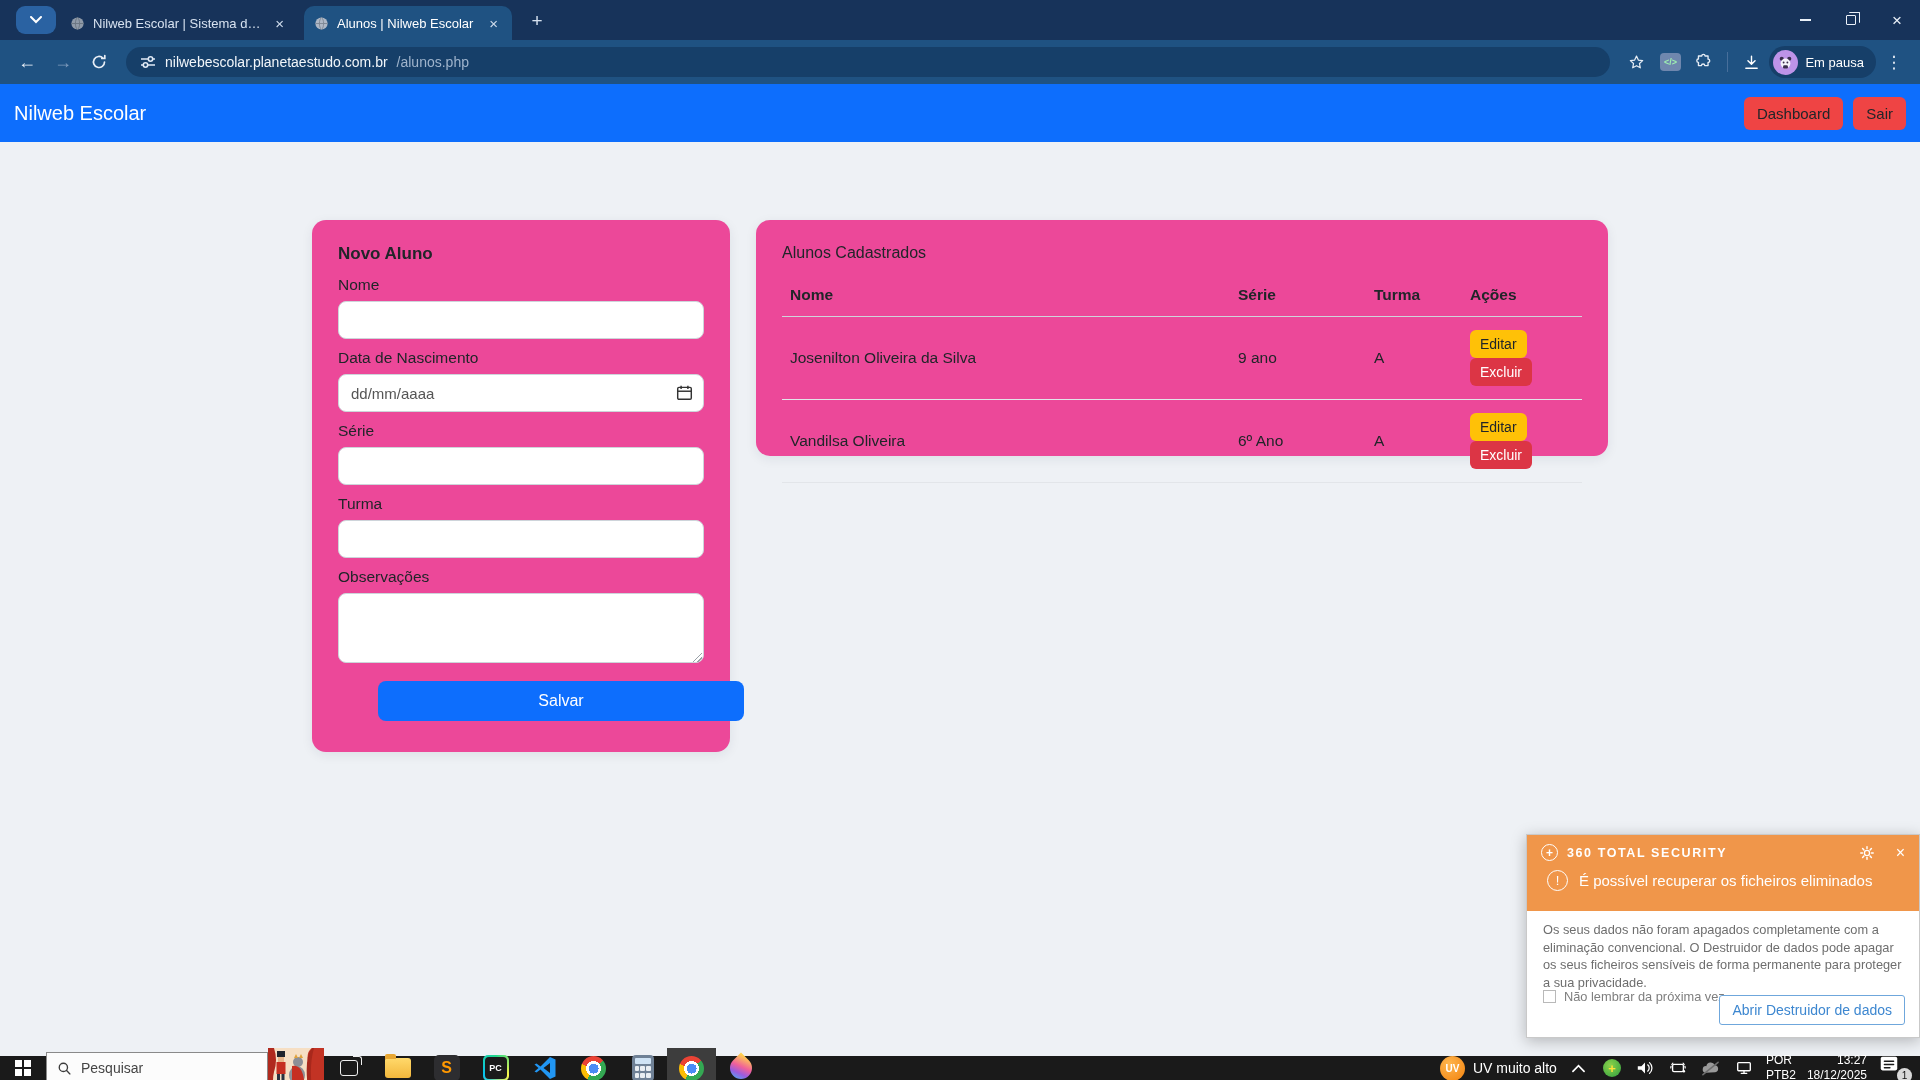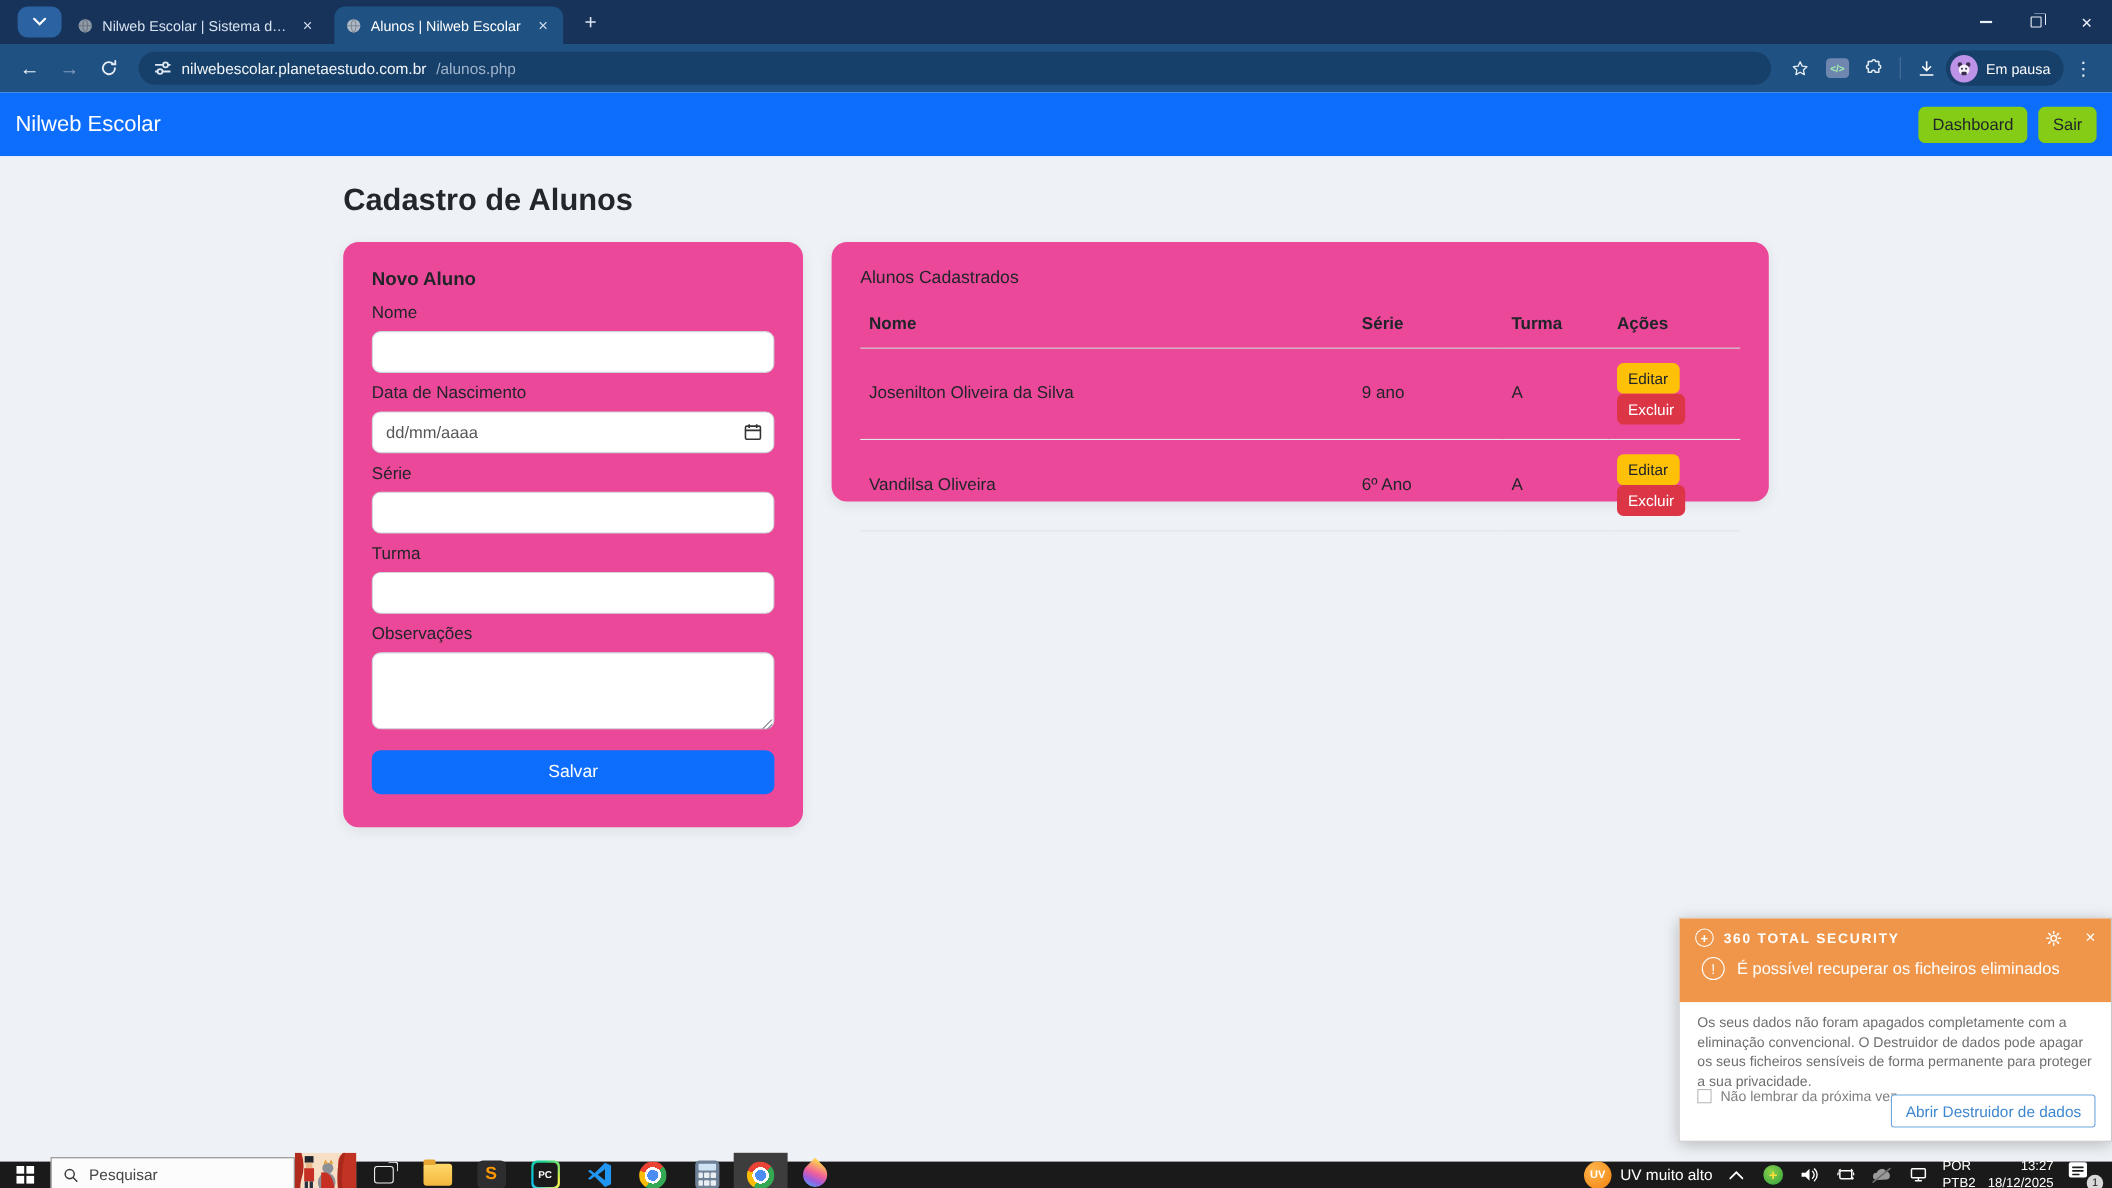--- a/index.html
+++ b/index.html
@@ -33,39 +33,39 @@
   .ext-code{width:21px;height:18px;border-radius:4px;background:#6f87ae;color:#9ff0b2;font-size:9px;font-weight:bold;display:flex;align-items:center;justify-content:center;}
   .tb-divider{width:1px;height:20px;background:#486f9b;margin:0 5px;}
   .profile-chip{height:32px;border-radius:16px;background:#163f69;display:flex;align-items:center;gap:7px;padding:3px 12px 3px 4px;color:#fff;font-size:13px;cursor:pointer;}
   .avatar{width:25px;height:25px;border-radius:50%;background:#bd93e8;display:flex;align-items:center;justify-content:center;}
   .menu-dots{color:#e8eef6;font-size:17px;letter-spacing:0;}
 
   
   .site-navbar{position:absolute;top:84px;left:0;right:0;height:58px;background:#0d6efd;display:flex;align-items:center;padding:0 14px;}
   .brand{color:#fff;font-size:20px;}
   .site-nav-right{margin-left:auto;display:flex;gap:10px;}
-  .site-btn{background:#84cc16;color:#212529;border:none;border-radius:6px;padding:8px 13px;font-size:15px;cursor:pointer;font-family:inherit;}
+  .site-btn{background:#ef4444;color:#212529;border:none;border-radius:6px;padding:8px 13px;font-size:15px;cursor:pointer;font-family:inherit;}
 
   .content{position:absolute;top:142px;left:0;right:0;bottom:40px;background:#eef1f5;}
   .page-title{position:absolute;left:312px;top:24px;font-size:28px;font-weight:700;color:#23272b;}
 
   .card{position:absolute;background:#ec4899;border-radius:14px;box-shadow:0 3px 12px rgba(25,40,70,.08);}
   .form-card{left:312px;top:78px;width:418px;height:532px;padding:24px 26px;}
   .form-title{font-size:17px;font-weight:700;color:#212529;margin-bottom:12px;}
   .field-label{display:block;font-size:15.5px;color:#212529;margin:10px 0 7px;}
   .txt-input,.date-input,.txt-area{width:100%;border:1px solid #ced4da;border-radius:8px;font-size:15px;color:#212529;font-family:inherit;background:#fff;outline:none;}
   .txt-input,.date-input{height:38px;padding:0 12px;}
   .date-wrap{position:relative;}
   .date-input{padding-right:36px;}
   .date-input::placeholder{color:#555;}
   .cal-ico{position:absolute;right:11px;top:10px;}
   .txt-area{height:70px;padding:8px 12px;resize:none;}
   .resize-grip{position:absolute;right:28px;margin-top:-14px;width:9px;height:9px;background:
     linear-gradient(135deg,transparent 0 46%,#9aa1a8 46% 54%,transparent 54% 72%,#9aa1a8 72% 80%,transparent 80%);}
-  .save-btn{margin-top:14px;width:100%;height:40px;background:#0d6efd;border:none;border-radius:8px;color:#fff;font-size:16px;cursor:pointer;font-family:inherit;}
+  .save-btn{margin-top:14px;width:100%;height:40px;background:#0d6efd;border:none;border-radius:8px;color:#fff;font-size:16px;cursor:pointer;font-family:inherit;margin-left:40px;}
 
   .table-card{left:756px;top:78px;width:852px;height:236px;padding:24px 26px;}
   .list-title{font-size:16px;font-weight:500;color:#212529;margin-bottom:16px;}
   table{width:100%;border-collapse:collapse;}
   th{text-align:left;font-size:15.5px;font-weight:700;color:#212529;padding:8px 8px 12px 8px;border-bottom:1px solid #cfd4da;}
   td{font-size:15.5px;color:#212529;padding:13px 8px;border-bottom:1px solid #e2e5e9;}
   .col-serie{width:17%;}.col-turma{width:12%;}.col-acoes{width:15%;}
   .btn-sm{display:inline-block;border:none;border-radius:6px;padding:6px 10px;font-size:14px;cursor:pointer;font-family:inherit;}
   .btn-warn{background:#ffc107;color:#212529;margin-right:6px;}
   .btn-danger{background:#dc3545;color:#fff;}
@@ -225,21 +225,20 @@
 
   <div class="site-navbar">
     <span class="brand">Nilweb Escolar</span>
     <div class="site-nav-right">
       <button class="site-btn">Dashboard</button>
       <button class="site-btn">Sair</button>
     </div>
   </div>
 
   <div class="content">
-    <div class="page-title">Cadastro de Alunos</div>
 
     <div class="card form-card">
       <div class="form-title">Novo Aluno</div>
 
       <label class="field-label">Nome</label>
       <input class="txt-input" style="">
 
       <label class="field-label">Data de Nascimento</label>
       <div class="date-wrap">
         <input class="date-input" placeholder="dd/mm/aaaa" style="">

